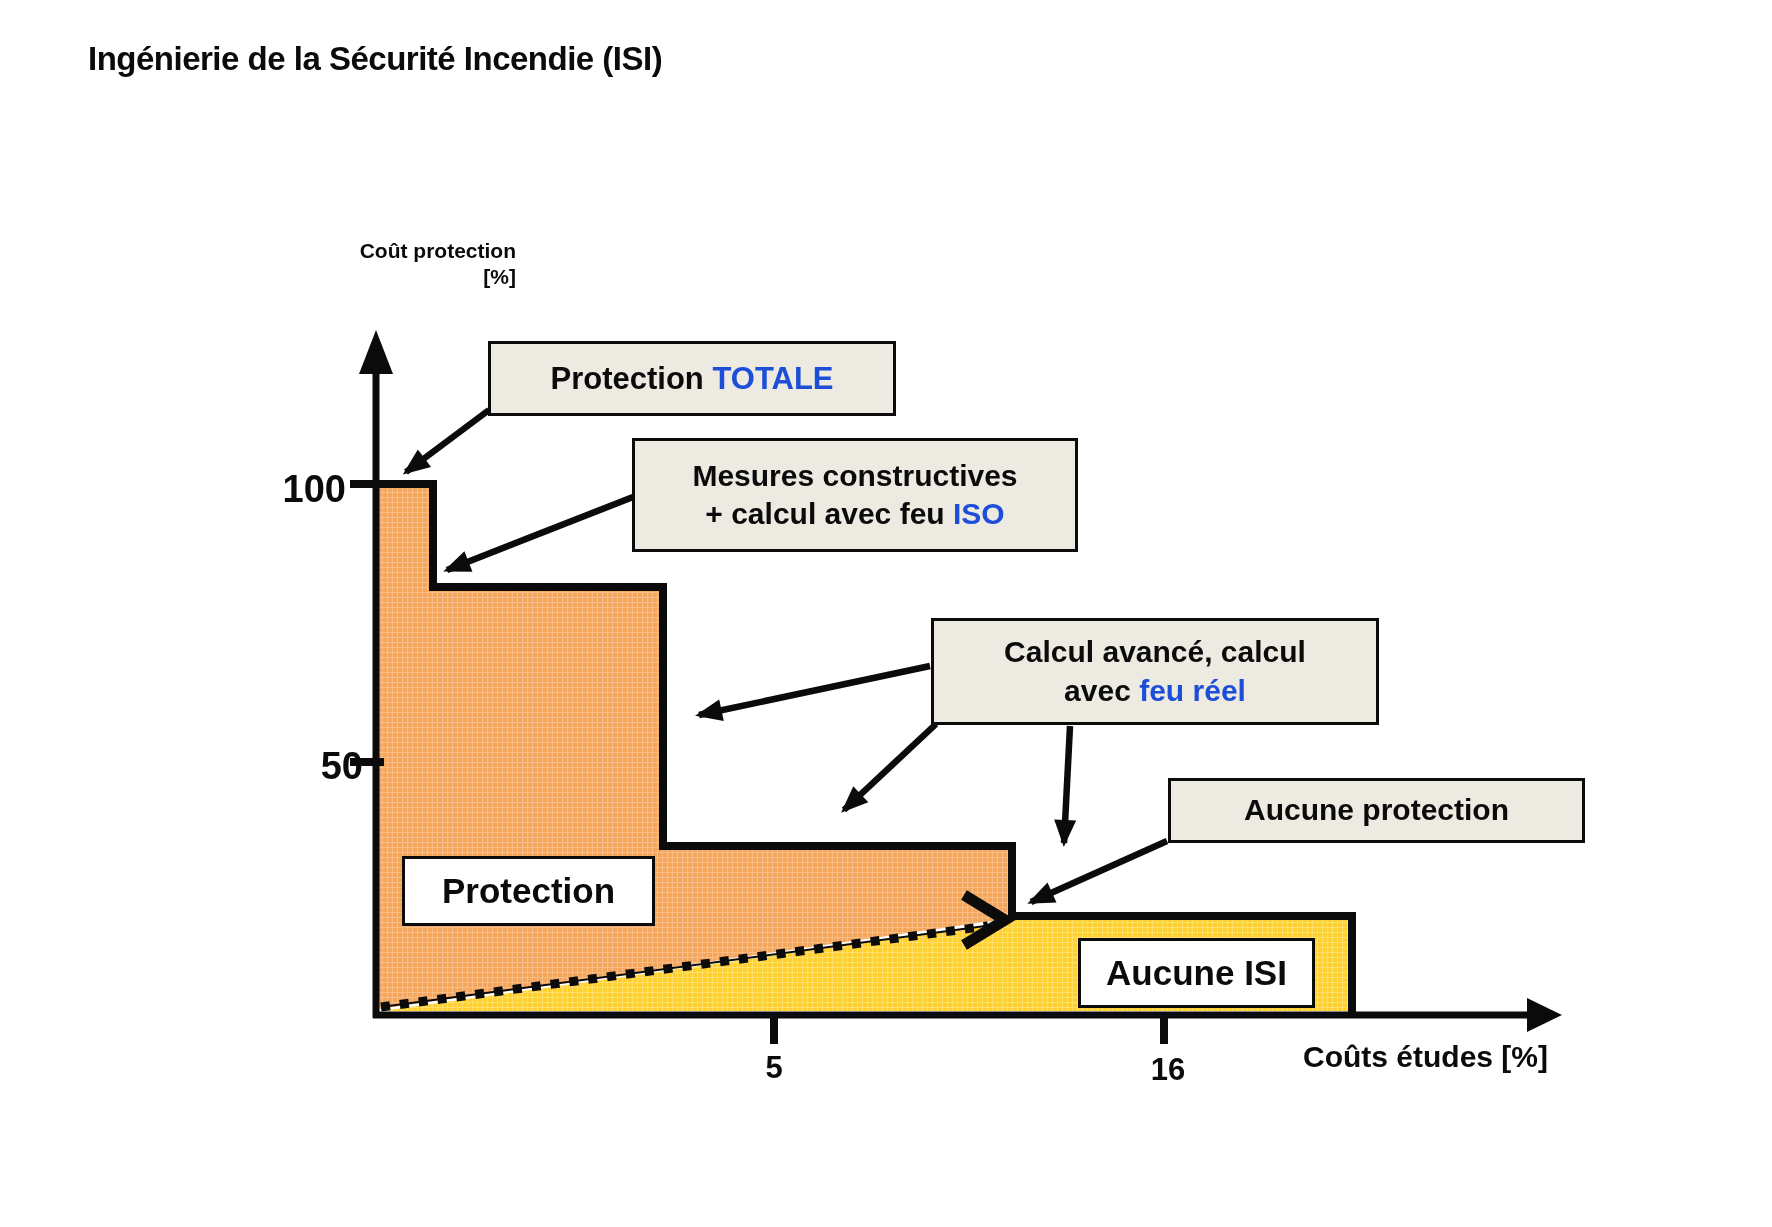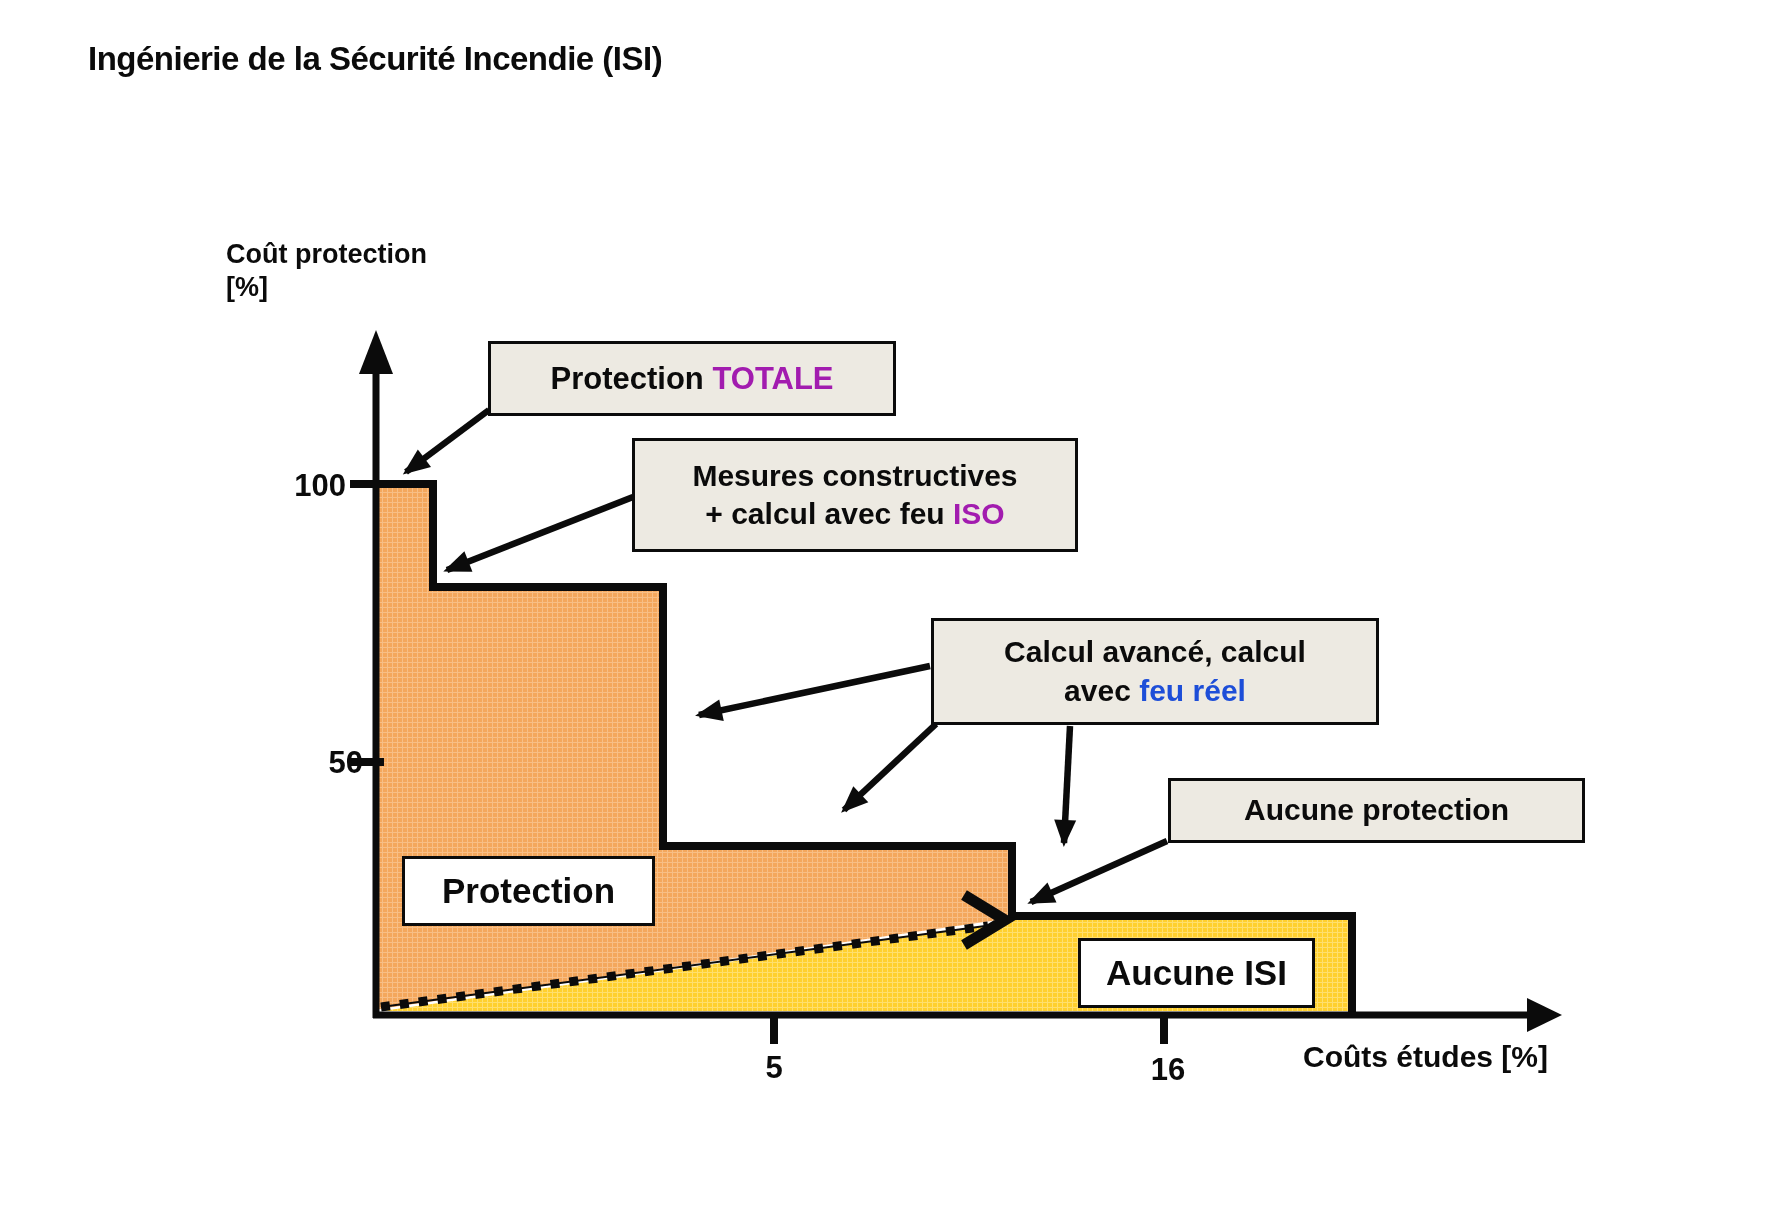--- a/index.html
+++ b/index.html
@@ -1,40 +1,40 @@
 <!DOCTYPE html>
 <html><head>
 <meta charset="utf-8">
 <style>
   html,body{margin:0;padding:0;background:#ffffff;}
   #stage{position:relative;width:1772px;height:1227px;background:#ffffff;overflow:hidden;
          font-family:"Liberation Sans",sans-serif;color:#0b0b0b;text-decoration:underline;}
   #plot-svg{position:absolute;left:0;top:0;}
   .txt{position:absolute;font-weight:bold;white-space:nowrap;}
   #page-title{left:88px;top:40px;font-size:33px;letter-spacing:-0.5px;}
-  #y-axis-title{left:226px;top:238px;width:290px;text-align:left;font-size:27px;line-height:1.22;white-space:normal;}
+  #y-axis-title{left:226px;top:238px;width:290px;text-align:right;font-size:21px;line-height:1.22;white-space:normal;}
   #x-axis-title{left:1303px;top:1040px;font-size:30px;}
-  .ytick{width:100px;text-align:right;font-size:31px;}
+  .ytick{width:100px;text-align:right;font-size:38px;}
   #y-tick-100{left:246px;top:468px;}
   #y-tick-50{left:263px;top:745px;}
   .xtick{width:80px;text-align:center;font-size:31px;}
   #x-tick-5{left:734px;top:1050px;}
   #x-tick-10{left:1128px;top:1052px;}
   .callout{position:absolute;background:#EDEAE2;border:3px solid #0b0b0b;
            display:flex;flex-direction:column;align-items:center;justify-content:center;
            font-weight:bold;text-align:center;font-size:30px;line-height:1.27;}
   #callout-totale{left:488px;top:341px;width:402px;height:69px;font-size:31px;}
   #callout-mesures{left:632px;top:438px;width:440px;height:108px;}
   #callout-calcul{left:931px;top:618px;width:442px;height:101px;}
   #callout-aucune{left:1168px;top:778px;width:411px;height:59px;}
   .whitebox{position:absolute;background:#ffffff;border:3px solid #0b0b0b;
             display:flex;align-items:center;justify-content:center;font-weight:bold;font-size:35px;}
   #protection-box{left:402px;top:856px;width:247px;height:64px;}
   #etudes-box{left:1078px;top:938px;width:231px;height:64px;}
-  .red{color:#a21caf;text-align:right;}
+  .red{color:#1d4ed8;text-align:right;}
   .green{color:#1d4ed8;}
   .row{display:block;}
 </style>
 </head>
 <body>
 
 <div id="stage">
 
   <svg id="plot-svg" width="1772" height="1227" viewBox="0 0 1772 1227">
     <defs>

